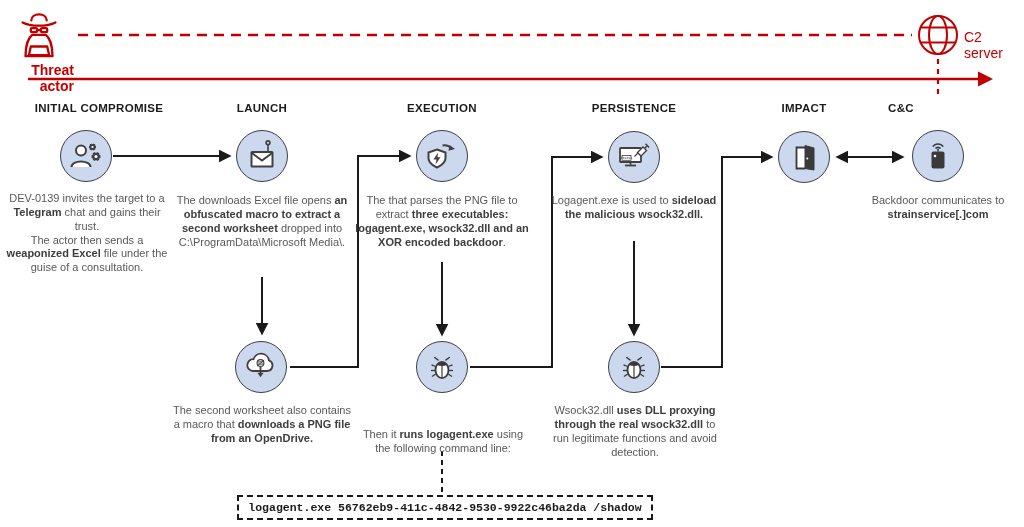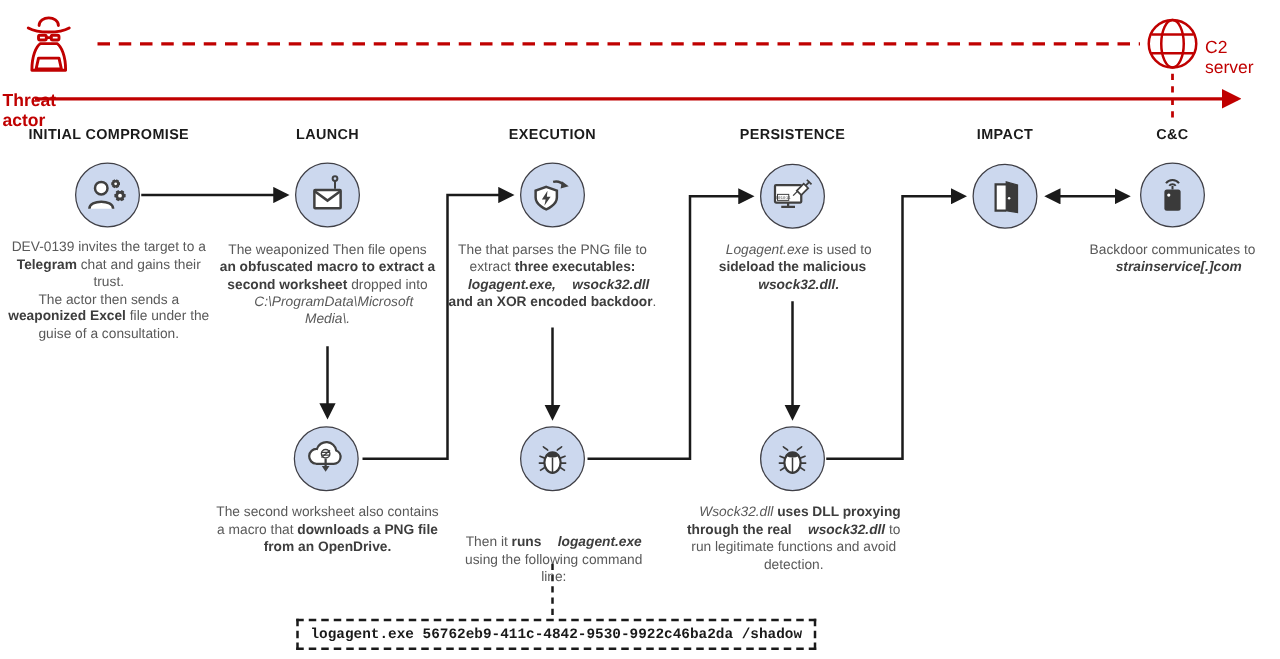--- a/index.html
+++ b/index.html
@@ -7,21 +7,21 @@
           font-family:"Liberation Sans",sans-serif;}
   .abs{position:absolute;}
   .heading{position:absolute;top:102px;width:170px;text-align:center;
            font-weight:700;font-size:11.5px;letter-spacing:.3px;color:#1b1b1b;}
   .circle{position:absolute;width:52px;height:52px;border-radius:50%;
           background:#ccd8ee;border:1.6px solid #3f3f46;box-sizing:border-box;
           display:flex;align-items:center;justify-content:center;}
   .desc{position:absolute;text-align:center;font-size:11px;line-height:1.26;color:#595959;}
   .desc .para + .para{}
   .desc .b{font-weight:700;color:#3d3d3d;}
-  .desc .i{font-style:italic;margin-left:10px;}
+  .desc .i{}
   .redlabel{position:absolute;color:#c00000;font-weight:700;font-size:14px;}
   #cmdbox{position:absolute;left:237px;top:495px;width:416px;height:25px;
           border:2px dashed #1a1a1a;box-sizing:border-box;display:flex;
           align-items:center;justify-content:center;
           font-family:"Liberation Mono",monospace;font-size:11.5px;font-weight:700;color:#1a1a1a;}
   svg{display:block;}
   #wires{position:absolute;left:0;top:0;z-index:1;}
   .circle,.heading,.desc,#cmdbox,.iconbox,.redlabel{z-index:2;}
 </style>
 </head>
@@ -58,38 +58,38 @@
     <svg width="54" height="54" viewBox="0 0 56 56" fill="none" stroke="#c00000" stroke-width="2.4" stroke-linecap="round" stroke-linejoin="round">
       <path d="M20,15 C20,6.5 36,6.5 36,15"></path>
       <path d="M11,17 C19,21.5 37,21.5 45,17"></path>
       <rect x="19.5" y="23" width="6.5" height="4" rx="1.2"></rect>
       <rect x="30" y="23" width="6.5" height="4" rx="1.2"></rect>
       <line x1="26" y1="25" x2="30" y2="25"></line>
       <path d="M14,52 C14,40 17.5,32.5 21,30 L35,30 C38.5,32.5 42,40 42,52 L14,52 Z"></path>
       <path d="M19.5,42 L36.5,42 L38.5,51 L17.5,51 Z"></path>
     </svg>
   </div>
-  <div class="redlabel" style="left:2px;top:72px;width:72px;text-align:left">Threat actor</div>
+  <div class="redlabel" style="left:2px;top:62px;width:72px;text-align:right">Threat actor</div>
 
   <div class="abs iconbox" style="left:915px;top:12px">
     <svg width="46" height="46" viewBox="0 0 46 46" fill="none" stroke="#c00000" stroke-width="2">
       <circle cx="23" cy="23" r="19"></circle>
       <ellipse cx="23" cy="23" rx="9" ry="19"></ellipse>
       <line x1="6" y1="15.5" x2="40" y2="15.5"></line>
       <line x1="6" y1="30.5" x2="40" y2="30.5"></line>
     </svg>
   </div>
   <div class="redlabel" style="left:964px;top:29px;font-weight:400">C2 server</div>
 
-  <div class="heading" style="left:2px">INITIAL COMPROMISE</div>
+  <div class="heading" style="left:14px">INITIAL COMPROMISE</div>
   <div class="heading" style="left:177px">LAUNCH</div>
   <div class="heading" style="left:357px">EXECUTION</div>
   <div class="heading" style="left:549px">PERSISTENCE</div>
   <div class="heading" style="left:719px">IMPACT</div>
-  <div class="heading" style="left:853px">C&amp;C</div>
+  <div class="heading" style="left:816px">C&amp;C</div>
 
   <div class="circle" style="left:60px;top:130px">
     <svg width="36" height="36" viewBox="0 0 36 36">
       <circle cx="13" cy="12.5" r="5" fill="#fff" stroke="#404040" stroke-width="2"></circle>
       <path d="M3.5,29 C3.5,21.5 22.5,21.5 22.5,29" fill="#fff" stroke="#404040" stroke-width="2"></path>
       <g stroke="#404040" stroke-width="2.4">
         <line x1="21" y1="9" x2="28" y2="9"></line>
           <line x1="22.7" y1="6" x2="26.3" y2="12"></line>
           <line x1="26.3" y1="6" x2="22.7" y2="12"></line>
       </g>
@@ -198,21 +198,21 @@
       <path d="M12.6,15.5 A6.8,6.8 0 0 1 23.4,15.5 Q18,18.5 12.6,15.5 Z" fill="#3a3a3a"></path>
       <line x1="18" y1="17" x2="18" y2="29" stroke="#3a3a3a" stroke-width="1.2"></line>
     </svg>
   </div>
 
   <div class="desc" style="left:6px;top:192px;width:162px">
       <div class="para"><span>DEV-0139 invites the target to a </span><span class="b">Telegram</span><span> chat and gains their trust.</span></div>
       <div class="para"><span>The actor then sends a </span><span class="b">weaponized Excel</span><span> file under the guise of a consultation.</span></div>
     </div>
   <div class="desc" style="left:175px;top:194px;width:174px">
-      <div class="para"><span>The weaponized Then file opens </span><span class="b">an obfuscated macro to extract a second worksheet</span><span> dropped into </span><span class="i">C:\ProgramData\Microsoft Media\.</span></div>
+      <div class="para"><span>The downloads Excel file opens </span><span class="b">an obfuscated macro to extract a second worksheet</span><span> dropped into </span><span class="i">C:\ProgramData\Microsoft Media\.</span></div>
     </div>
   <div class="desc" style="left:355px;top:194px;width:174px">
       <div class="para"><span>The that parses the PNG file to extract </span><span class="b">three executables: </span><span class="b i">logagent.exe,</span><span class="b"> </span><span class="b i">wsock32.dll</span><span class="b"> and an XOR encoded backdoor</span><span>.</span></div>
     </div>
   <div class="desc" style="left:549px;top:194px;width:170px">
       <div class="para"><span class="i">Logagent.exe</span><span> is used to </span><span class="b">sideload the malicious </span><span class="b i">wsock32.dll.</span></div>
     </div>
   <div class="desc" style="left:866px;top:194px;width:144px">
       <div class="para"><span>Backdoor communicates to </span><span class="b i">strainservice[.]com</span></div>
     </div>

